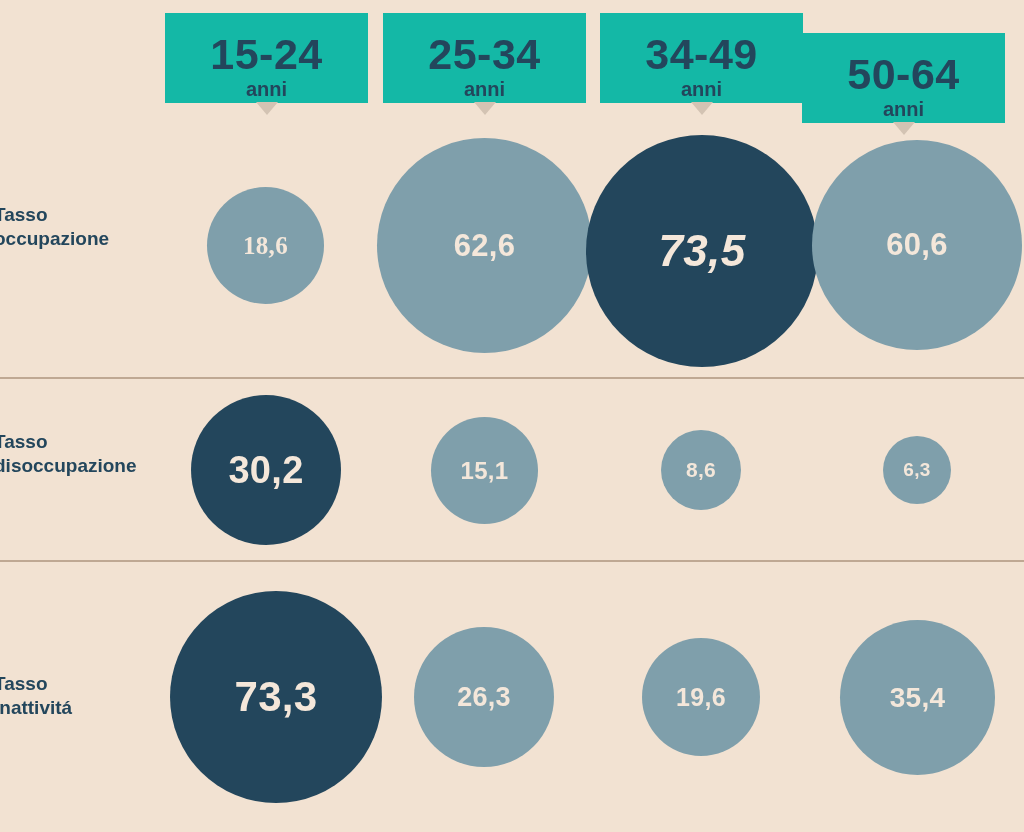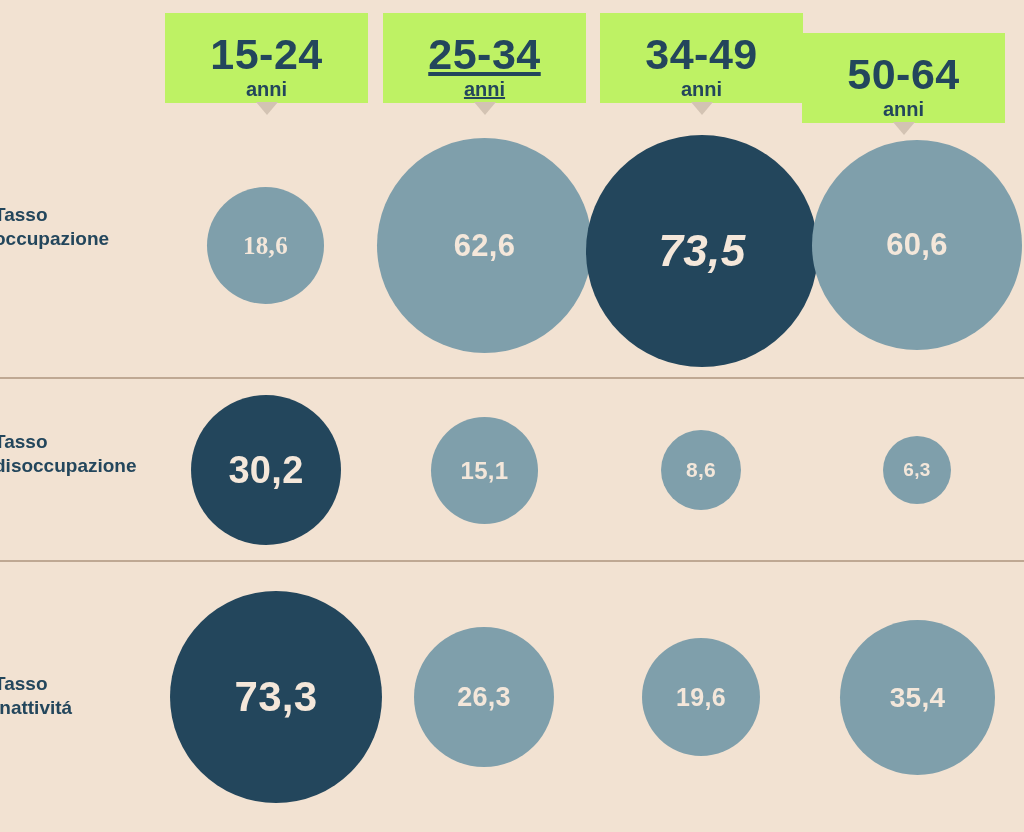--- a/index.html
+++ b/index.html
@@ -26,21 +26,21 @@
     position: absolute;
     left: 0;
     top: 0;
     width: 1024px;
     height: 118px;
   }
   .col-header {
     position: absolute;
     top: 13px;
     height: 90px;
-    background: #bef264;
+    background: #14b8a6;
     color: #23465c;
     display: flex;
     flex-direction: column;
     align-items: center;
     justify-content: center;
     box-sizing: border-box;
     padding-top: 18px;
   }
   .col-header .range {
     font-size: 43px;
@@ -110,21 +110,21 @@
 <div id="infographic">
 
   <div class="header-row">
 
     <div class="col-header" style="left:165px; width:203px;">
       <div class="range">15-24</div>
       <div class="unit">anni</div>
       <div class="pointer"></div>
     </div>
 
-    <div class="col-header" style="left:383px; width:203px;text-decoration:underline;">
+    <div class="col-header" style="left:383px; width:203px;">
       <div class="range">25-34</div>
       <div class="unit">anni</div>
       <div class="pointer"></div>
     </div>
 
     <div class="col-header" style="left:600px; width:203px;">
       <div class="range">34-49</div>
       <div class="unit">anni</div>
       <div class="pointer"></div>
     </div>

